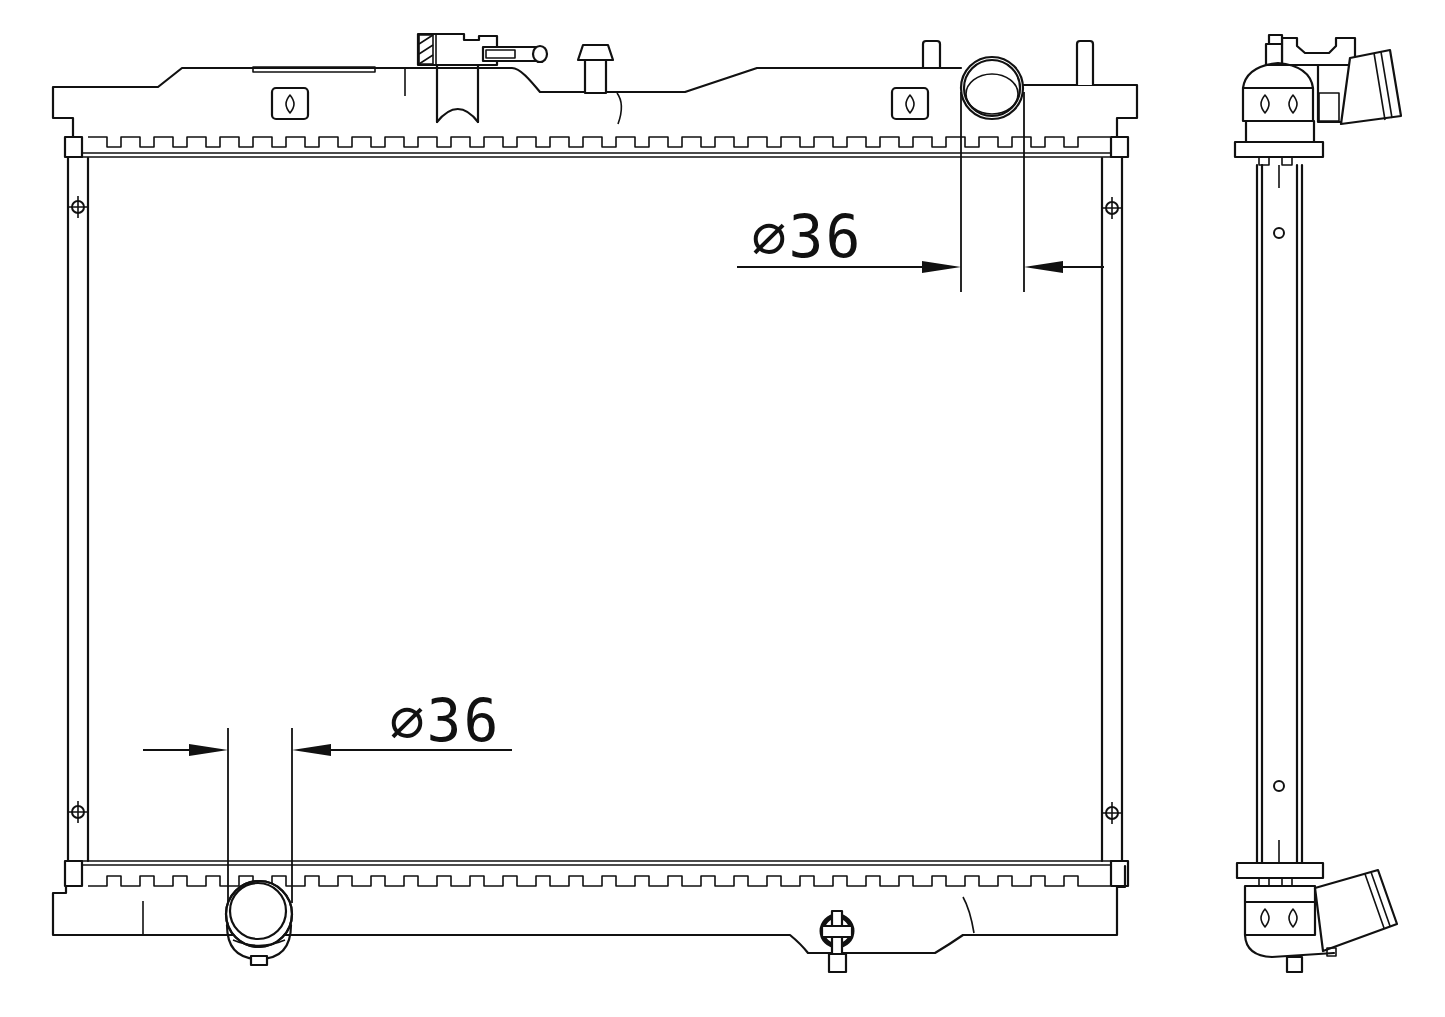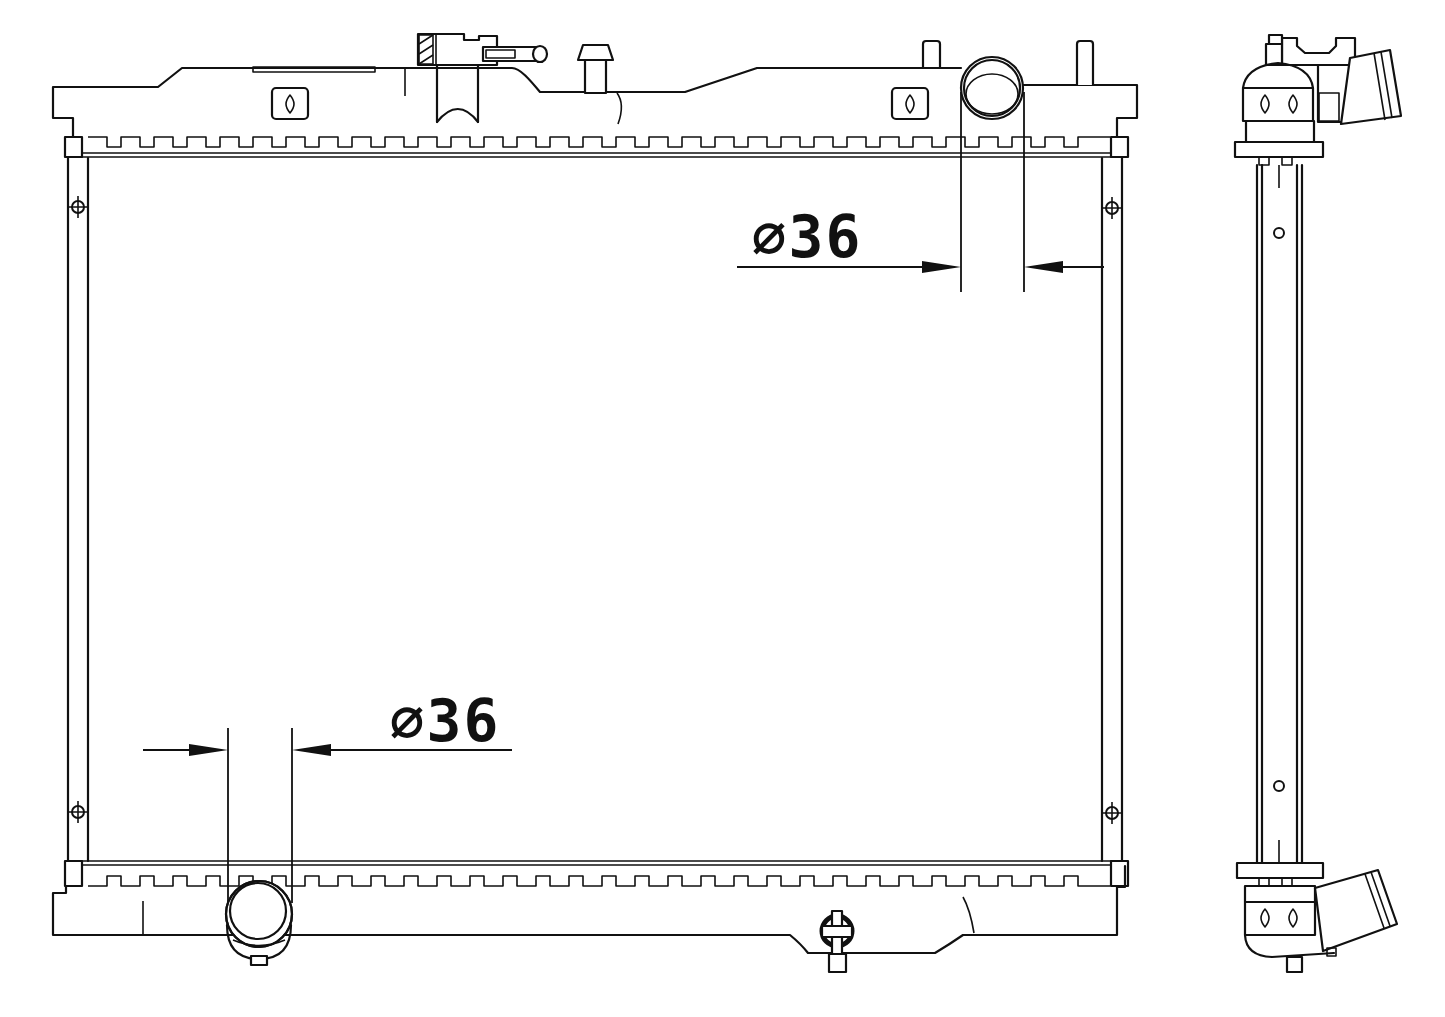--- a/index.html
+++ b/index.html
@@ -1,16 +1,16 @@
 <!DOCTYPE html>
 <html><head>
 <meta charset="utf-8">
 <style>
   html,body{margin:0;padding:0;background:#ffffff;}
-  .canvas{width:1445px;height:1017px;position:relative;background:#ffffff;overflow:hidden;font-weight:bold;}
+  .canvas{width:1445px;height:1017px;position:relative;background:#ffffff;overflow:hidden;}
   svg{display:block;}
   .ln{fill:none;stroke:#111111;stroke-width:2.2;stroke-linejoin:round;stroke-linecap:round;}
   .thin{fill:none;stroke:#111111;stroke-width:1.6;stroke-linejoin:round;}
   .wfill{fill:#ffffff;stroke:#111111;stroke-width:2.2;stroke-linejoin:round;}
   .dim{fill:none;stroke:#111111;stroke-width:1.8;}
   .arrow{fill:#111111;stroke:none;}
   .dimtext{font-family:"DejaVu Sans Mono","DejaVu Sans",monospace;font-size:58px;fill:#111111;letter-spacing:2px;}
   .hole{fill:none;stroke:#111111;stroke-width:2;}
   .thick{fill:#ffffff;stroke:#111111;stroke-width:5;}
 </style>

